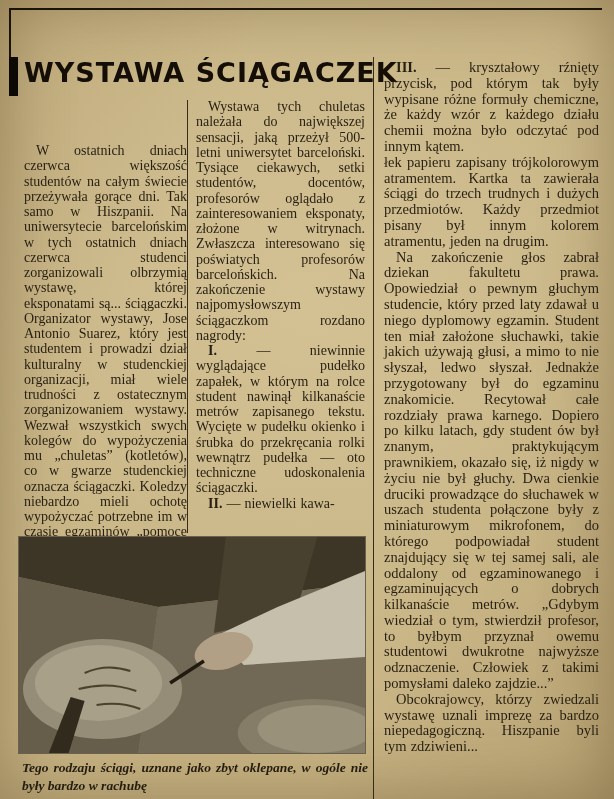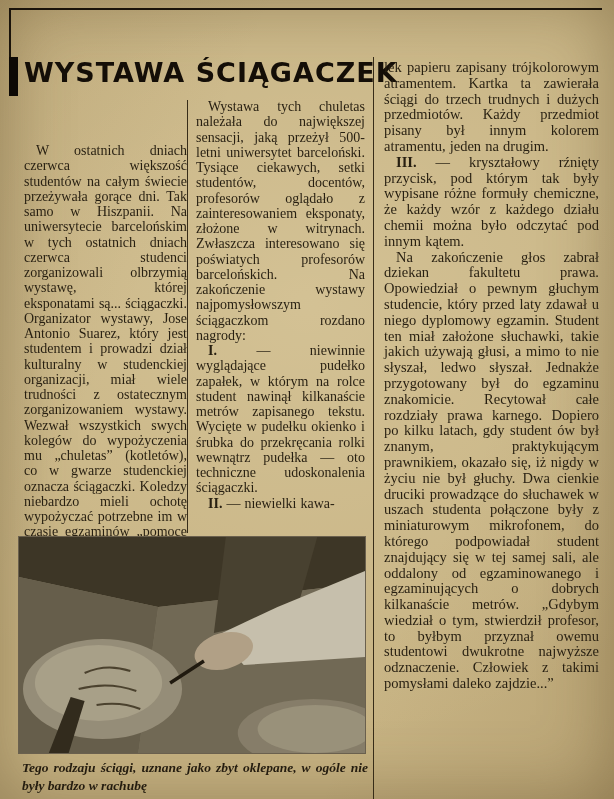--- a/index.html
+++ b/index.html
@@ -69,23 +69,24 @@
     <p class="para">W ostatnich dniach czerwca większość studentów na całym świecie przeżywała gorące dni. Tak samo w Hiszpanii. Na uniwersytecie barcelońskim w tych ostatnich dniach czerwca studenci zorganizowali olbrzymią wystawę, której eksponatami są... ściągaczki. Organizator wystawy, Jose Antonio Suarez, który jest studentem i prowadzi dział kulturalny w studenckiej organizacji, miał wiele trudności z ostatecznym zorganizowaniem wystawy. Wezwał wszystkich swych kolegów do wypożyczenia mu „chuletas” (kotletów), co w gwarze studenckiej oznacza ściągaczki. Koledzy niebardzo mieli ochotę wypożyczać potrzebne im w czasie egzaminów „pomoce naukowe”: jest to rzecz, której się u-</p>
   </div>
 
   <div class="col col2">
     <p class="para">Wystawa tych chuletas należała do największej sensacji, jaką przeżył 500-letni uniwersytet barceloński. Tysiące ciekawych, setki studentów, docentów, profesorów oglądało z zainteresowaniem eksponaty, złożone w witrynach. Zwłaszcza interesowano się poświatych profesorów barcelońskich. Na zakończenie wystawy najpomysłowszym ściągaczkom rozdano nagrody:</p>
     <p class="para"><span class="lead">I.</span> <span>— niewinnie wyglądające pudełko zapałek, w którym na rolce student nawinął kilkanaście metrów zapisanego tekstu. Wycięte w pudełku okienko i śrubka do przekręcania rolki wewnątrz pudełka — oto techniczne udoskonalenia ściągaczki.</span></p>
     <p class="para"><span class="lead">II.</span> <span>— niewielki kawa-</span></p>
   </div>
 
   <div class="col col3">
+    <p class="para"><span class="lead">III.</span> <span>— kryształowy rźnięty przycisk, pod którym tak były wypisane różne formuły chemiczne, że każdy wzór z każdego działu chemii można było odczytać pod innym kątem.</span></p>
     <p class="para noindent">łek papieru zapisany trójkolorowym atramentem. Kartka ta zawierała ściągi do trzech trudnych i dużych przedmiotów. Każdy przedmiot pisany był innym kolorem atramentu, jeden na drugim.</p>
-    <p class="para"><span class="lead">III.</span> <span>— kryształowy rźnięty przycisk, pod którym tak były wypisane różne formuły chemiczne, że każdy wzór z każdego działu chemii można było odczytać pod innym kątem.</span></p>
     <p class="para">Na zakończenie głos zabrał dziekan fakultetu prawa. Opowiedział o pewnym głuchym studencie, który przed laty zdawał u niego dyplomowy egzamin. Student ten miał założone słuchawki, takie jakich używają głusi, a mimo to nie słyszał, ledwo słyszał. Jednakże przygotowany był do egzaminu znakomicie. Recytował całe rozdziały prawa karnego. Dopiero po kilku latach, gdy student ów był znanym, praktykującym prawnikiem, okazało się, iż nigdy w życiu nie był głuchy. Dwa cienkie druciki prowadzące do słuchawek w uszach studenta połączone były z miniaturowym mikrofonem, do którego podpowiadał student znajdujący się w tej samej sali, ale oddalony od egzaminowanego i egzaminujących o dobrych kilkanaście metrów. „Gdybym wiedział o tym, stwierdził profesor, to byłbym przyznał owemu studentowi dwukrotne najwyższe odznaczenie. Człowiek z takimi pomysłami daleko zajdzie...”</p>
+    <p class="para">Obcokrajowcy, którzy zwiedzali wystawę uznali imprezę za bardzo niepedagogiczną. Hiszpanie byli tym zdziwieni...</p>
   </div>
 
   <figure class="photo">
     <svg viewBox="0 0 348 216" preserveAspectRatio="none">
       <rect width="348" height="216" fill="#857d69"></rect>
       <polygon points="0,0 348,0 348,46 140,70 0,40" fill="#3f3928"></polygon>
       <polygon points="0,40 140,70 120,216 0,216" fill="#6b6450"></polygon>
       <polygon points="140,70 348,46 348,216 120,216" fill="#776f5b"></polygon>
       <ellipse cx="84" cy="152" rx="80" ry="50" fill="#9e9680"></ellipse>
       <ellipse cx="80" cy="146" rx="64" ry="38" fill="#b2aa92"></ellipse>

